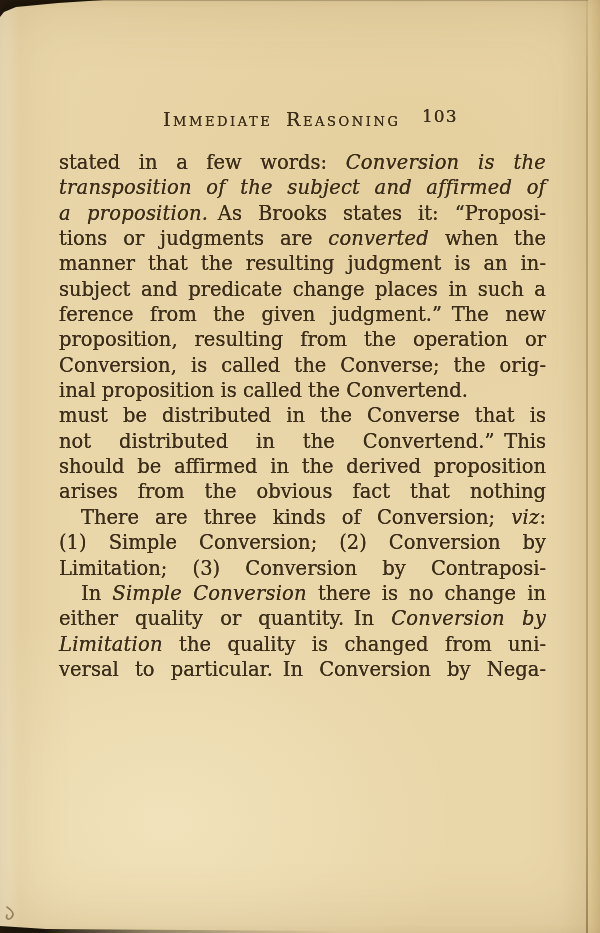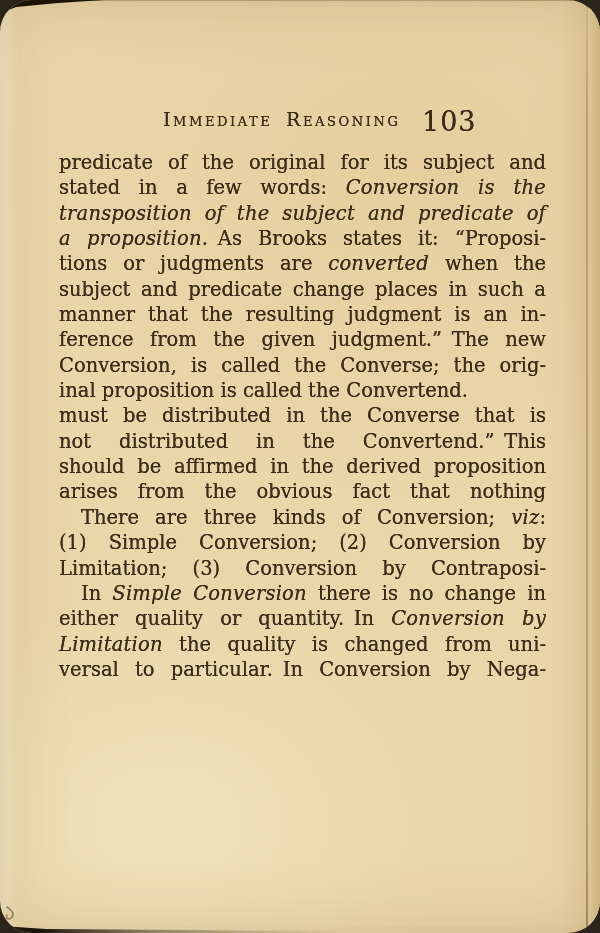--- a/index.html
+++ b/index.html
@@ -8,21 +8,20 @@
     width:600px;height:933px;
     overflow:hidden;
     background-color:#e9d6a9;
     background-image:
       radial-gradient(ellipse 420px 320px at 28% 88%, rgba(255,246,216,.38), transparent 70%),
       radial-gradient(ellipse 520px 420px at 68% 18%, rgba(213,182,120,.22), transparent 78%),
       linear-gradient(to right, rgba(255,248,226,.5) 0px, rgba(255,248,226,0) 20px),
       linear-gradient(to left, rgba(190,158,98,.28) 0px, rgba(190,158,98,0) 14px);
     font-family:"DejaVu Serif","Liberation Serif",serif;
     color:#3c2d1a;
-    border-radius:32px;
   }
   .page::after{
     content:"";position:absolute;inset:0;pointer-events:none;
     box-shadow:inset 0 0 70px rgba(125,92,40,.20), inset 0 0 10px rgba(125,92,40,.10);
   }
   
   .edge-top-line{position:absolute;top:0;left:0;width:100%;height:1px;background:rgba(45,30,12,.25);}
   .edge-top-black{
     position:absolute;top:0;left:0;width:110px;height:18px;background:#0f0b06;
     clip-path:polygon(0 0,104px 0,58px 3px,16px 7px,4px 12px,0 17px);
@@ -46,21 +45,21 @@
     background:linear-gradient(to right,#e6d1a0,#dcc48e);
   }
   .pencil-mark{position:absolute;left:4px;top:905px;width:16px;height:20px;opacity:.75;}
   
   .running-title{
     position:absolute;left:163px;top:108px;
     font-variant:small-caps;font-size:19px;letter-spacing:2.6px;word-spacing:5px;
     text-shadow:0 0 .5px currentColor;
   }
   .page-number{
-    position:absolute;left:422px;top:106px;font-size:27px;letter-spacing:1px;
+    position:absolute;left:422px;top:106px;font-size:17px;letter-spacing:1px;
     text-shadow:0 0 .5px currentColor;
   }
   
   .body-text{
     position:absolute;left:59px;top:150px;width:487px;
     font-size:19.5px;
     text-shadow:0 0 .5px currentColor;
   }
   .line{
     line-height:25.35px;height:25.35px;
@@ -86,28 +85,28 @@
 
   <svg class="pencil-mark" viewBox="0 0 16 20">
     <path d="M3,2 C9,6 11,10 7,13 C4,15.5 1.5,13 3,10" fill="none" stroke="#7d6c4a" stroke-width="1.6" stroke-linecap="round"></path>
   </svg>
 
   <div class="running-title">Immediate Reasoning</div>
 
   <div class="page-number">103</div>
 
   <div class="body-text">
-      <div class="line fill">predicate of the original for its subject and</div>
       <div class="line fill">stated in a few words: <i>Conversion is the</i></div>
-      <div class="line fill"><i>transposition of the subject and predicate of</i></div>
+      <div class="line fill"><i>transposition of the subject and affirmed of</i></div>
       <div class="line fill"><i>a proposition.</i> As Brooks states it: “Proposi-</div>
       <div class="line fill">tions or judgments are <i>converted</i> when the</div>
+      <div class="line fill">manner that the resulting judgment is an in-</div>
       <div class="line fill">subject and predicate change places in such a</div>
-      <div class="line fill">manner that the resulting judgment is an in-</div>
       <div class="line fill">ference from the given judgment.” The new</div>
+      <div class="line fill">proposition, resulting from the operation or</div>
       <div class="line fill">Conversion, is called the Converse; the orig-</div>
       <div class="line">inal proposition is called the Convertend.</div>
       <div class="line fill">must be distributed in the Converse that is</div>
       <div class="line fill">not distributed in the Convertend.” This</div>
       <div class="line fill">should be affirmed in the derived proposition</div>
       <div class="line fill">arises from the obvious fact that nothing</div>
       <div class="line fill indent">There are three kinds of Conversion; <i>viz</i>:</div>
       <div class="line fill">(1) Simple Conversion; (2) Conversion by</div>
       <div class="line fill">Limitation; (3) Conversion by Contraposi-</div>
       <div class="line fill indent">In <i>Simple Conversion</i> there is no change in</div>

